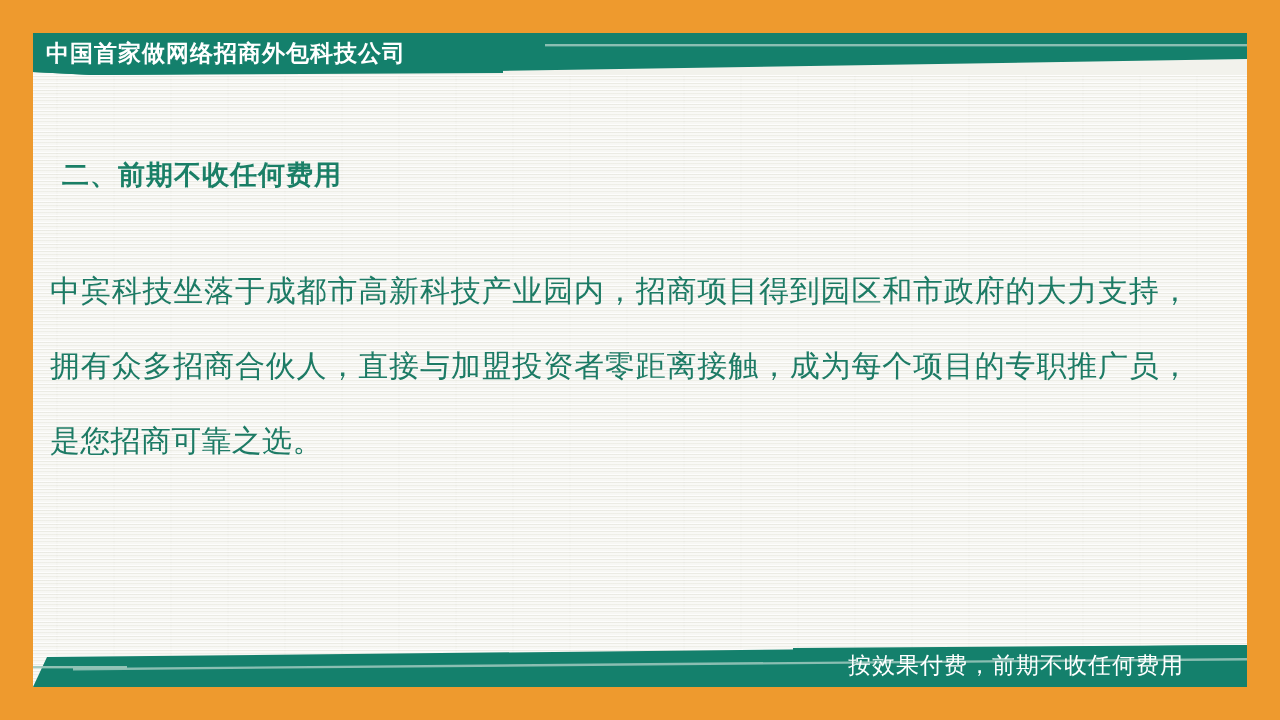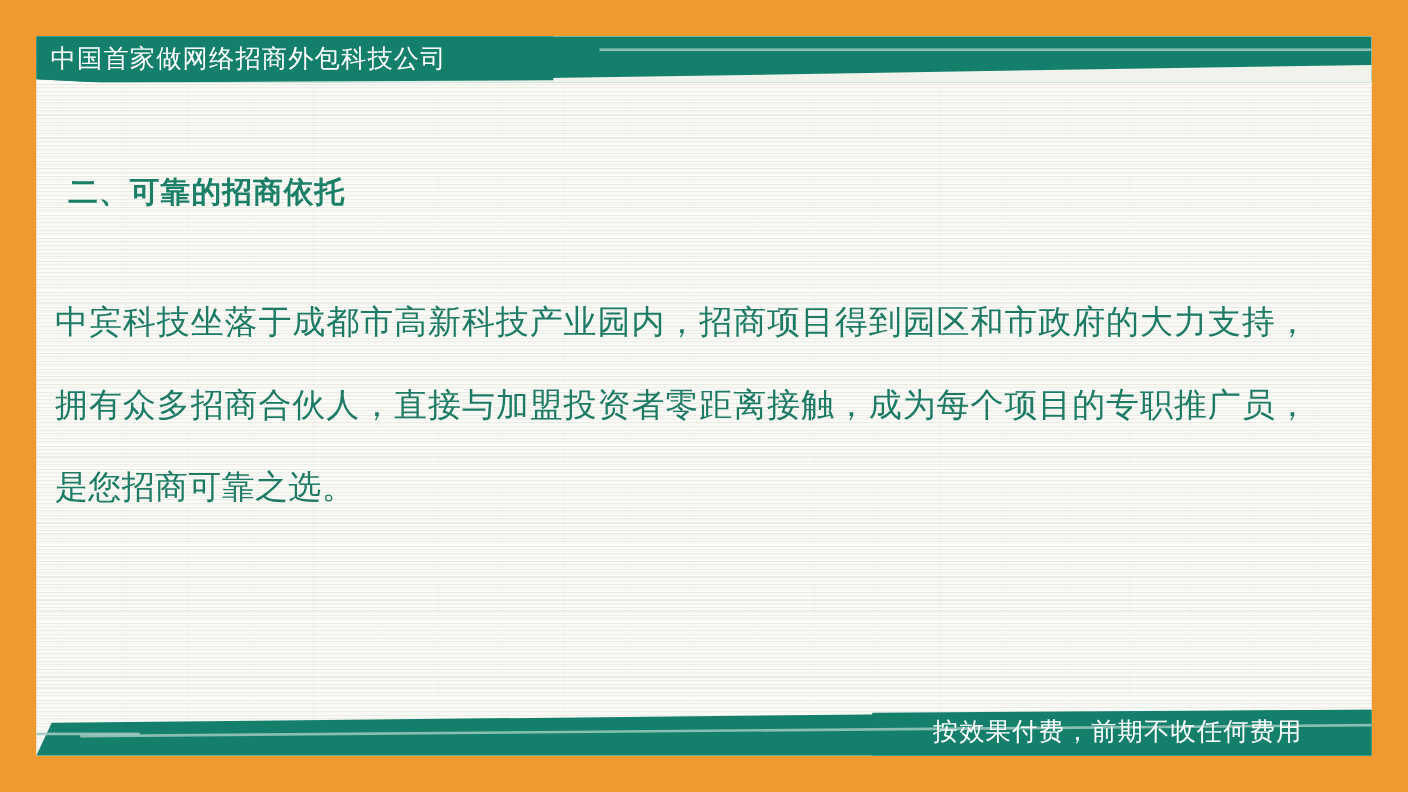--- a/index.html
+++ b/index.html
@@ -64,21 +64,21 @@
     height: 42px;
     pointer-events: none;
   }
   .header-band svg { display: block; }
 
   .header-title {
     position: absolute;
     left: 46px;
     top: 36px;
     font-family: "Liberation Sans", sans-serif;
-    font-weight: normal;
+    font-weight: bold;
     font-size: 23px;
     line-height: 34px;
     letter-spacing: 1px;
     color: #FFFFFF;
     white-space: nowrap;
   }
 
   
   .section-heading {
     position: absolute;
@@ -91,21 +91,21 @@
     letter-spacing: 1px;
     color: #1A7F66;
     white-space: nowrap;
   }
 
   .body-copy {
     position: absolute;
     left: 50px;
     top: 226px;
     width: 1140px;
-    font-family: Liberation Serif, serif;
+    font-family: Liberation Mono, monospace;
     font-size: 30px;
     line-height: 75px;
     color: #1D7B65;
     text-align: justify;
     text-justify: inter-ideograph;
     letter-spacing: 0.3px;
   }
 
   
   .footer-band {
@@ -141,21 +141,21 @@
     <svg width="1214" height="42" viewBox="0 0 1214 42" xmlns="http://www.w3.org/2000/svg">
       <polygon points="0,0 1214,0 1214,30 1214,42 60,42 0,39" fill="#14806C"></polygon>
       <polygon points="466,38 1214,26 1214,42 62,42" fill="#F2F2EC"></polygon>
       <polygon points="0,0 470,0 470,40 58,42 0,39" fill="#14806C"></polygon>
       <rect x="512" y="11" width="702" height="2.4" fill="#9FC9BE" opacity="0.85"></rect>
     </svg>
   </div>
 
   <span class="header-title">中国首家做网络招商外包科技公司</span>
 
-  <h2 class="section-heading">二、可靠的招商依托</h2>
+  <h2 class="section-heading">二、前期不收任何费用</h2>
 
   <p class="body-copy">中宾科技坐落于成都市高新科技产业园内，招商项目得到园区和市政府的大力支持，拥有众多招商合伙人，直接与加盟投资者零距离接触，成为每个项目的专职推广员，是您招商可靠之选。</p>
 
   <div class="footer-band">
     <svg width="1214" height="42" viewBox="0 0 1214 42" xmlns="http://www.w3.org/2000/svg">
       <polygon points="14,12 1214,0 1214,42 0,42" fill="#14806C"></polygon>
       <polygon points="760,3 1214,0 1214,42 760,42" fill="#14806C"></polygon>
       <rect x="0" y="21" width="94" height="2.4" fill="#9FC9BE" opacity="0.9"></rect>
       <polygon points="40,23 1214,13 1214,15.4 40,25.4" fill="#9FC9BE" opacity="0.85"></polygon>
     </svg>

